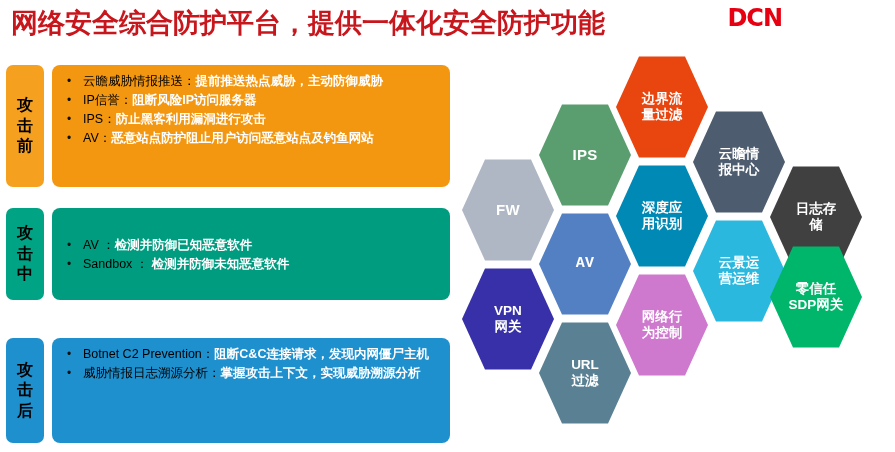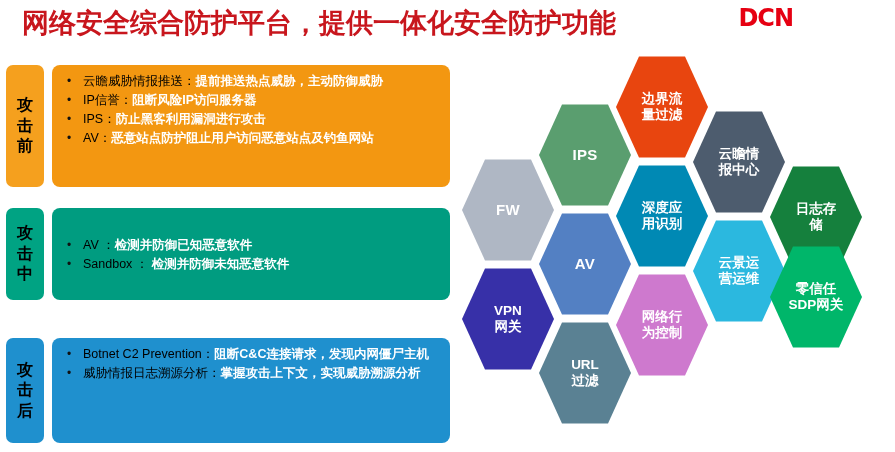--- a/index.html
+++ b/index.html
@@ -9,21 +9,21 @@
   body {
     width: 895px; height: 452px;
     position: relative;
     overflow: hidden;
     font-family: "Liberation Sans", "DejaVu Sans", sans-serif;
   }
 
   
   #header {
     position: absolute;
-    left: 16px; top: 0;
+    left: 5px; top: 0;
     width: 785px; height: 47px;
   }
   #page-title {
     position: absolute;
     left: 6px; top: 4px;
     font-size: 27px;
     font-weight: bold;
     color: #C8161D;
     letter-spacing: 0px;
     white-space: nowrap;
@@ -205,21 +205,21 @@
       <span style="white-space: pre-line;">FW</span>
     </div>
     <div class="hex small" style="left: 7px; top: 212px; background: rgb(55, 48, 168);">
       <span style="white-space: pre-line;">VPN
 网关</span>
     </div>
     <div class="hex en" style="left: 84px; top: 48px; background: rgb(90, 158, 111);">
       <span style="white-space: pre-line;">IPS</span>
     </div>
     <div class="hex en" style="left: 84px; top: 157px; background: rgb(83, 128, 195);">
-      <span style="white-space: pre-line;">AV</span>
+      <span style="white-space: pre-line; font-family: Liberation Mono, monospace;">AV</span>
     </div>
     <div class="hex small" style="left: 84px; top: 266px; background: rgb(90, 129, 147);">
       <span style="white-space: pre-line;">URL
 过滤</span>
     </div>
     <div class="hex small" style="left: 161px; top: 0px; background: rgb(232, 69, 15);">
       <span style="white-space: pre-line;">边界流
 量过滤</span>
     </div>
     <div class="hex small" style="left: 161px; top: 109px; background: rgb(0, 137, 180);">
@@ -231,21 +231,21 @@
 为控制</span>
     </div>
     <div class="hex small" style="left: 238px; top: 55px; background: rgb(77, 92, 110);">
       <span style="white-space: pre-line;">云瞻情
 报中心</span>
     </div>
     <div class="hex small" style="left: 238px; top: 164px; background: rgb(43, 184, 223);">
       <span style="white-space: pre-line;">云景运
 营运维</span>
     </div>
-    <div class="hex small" style="left: 315px; top: 110px; background: #15803d;">
+    <div class="hex small" style="left: 315px; top: 110px; background: #404040;">
       <span style="white-space: pre-line;">日志存
 储</span>
     </div>
     <div class="hex small" style="left: 315px; top: 190px; background: rgb(0, 182, 106);">
       <span style="white-space: pre-line;">零信任
 SDP网关</span>
     </div>
   </div>
 
 </body></html>

